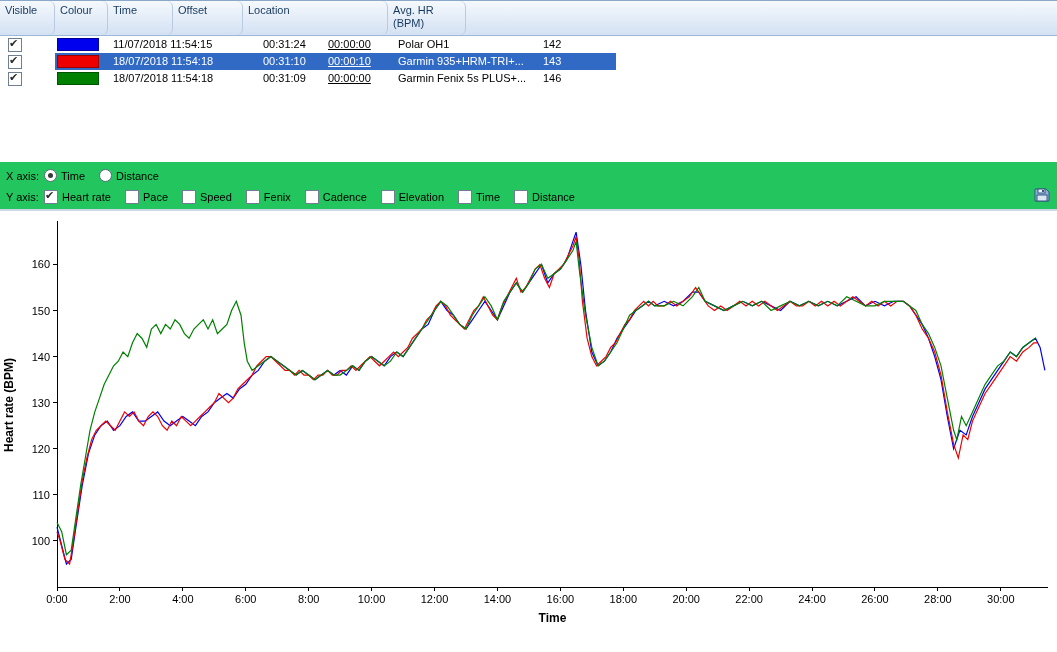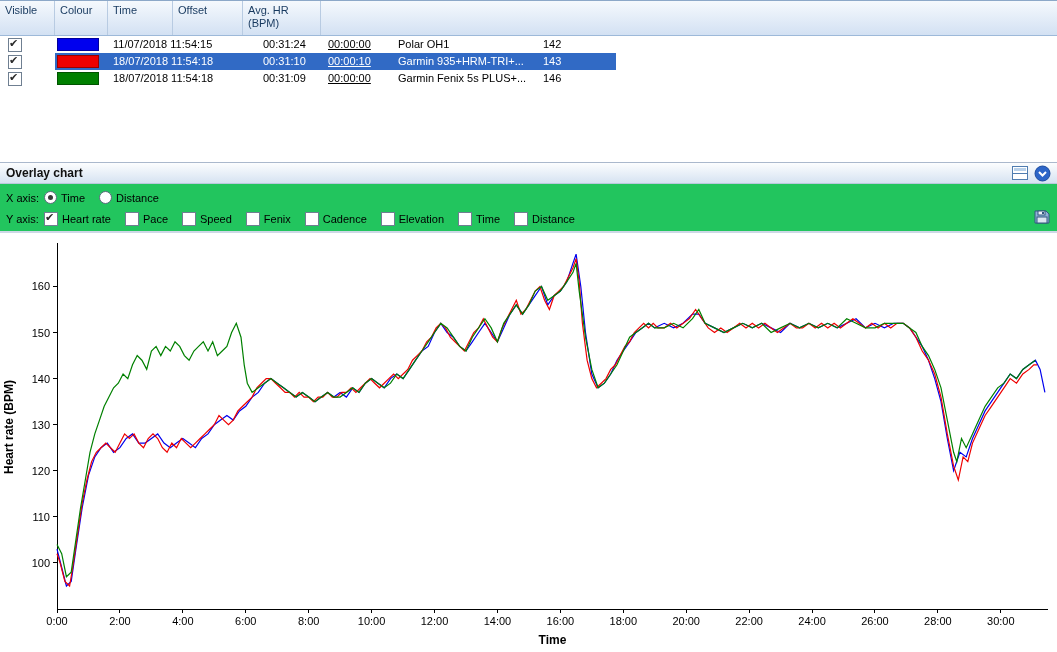--- a/index.html
+++ b/index.html
@@ -4,21 +4,21 @@
 <style>
   html,body{margin:0;padding:0;background:#fff;}
   .app{width:1057px;height:652px;position:relative;overflow:hidden;
        font-family:"Liberation Sans",sans-serif;font-size:11px;color:#000;background:#fff;}
 
   
   .thead{display:flex;height:36px;box-sizing:border-box;
          background:linear-gradient(#f5f9fd,#d3e1f3);
          border-top:1px solid #8ca8c8;border-bottom:1px solid #9db9d9;}
   .th{box-sizing:border-box;padding:3px 5px;border-right:1px solid #b8cbe2;
-      color:#17395f;display:flex;align-items:flex-start;overflow:hidden;white-space:nowrap;}
+      color:#17395f;display:flex;align-items:flex-start;overflow:hidden;white-space:nowrap;border-radius:6px;}
   .th-visible{width:55px;}
   .th-colour{width:53px;}
   .th-start{width:150px;}
   .th-time{width:65px;}
   .th-offset{width:70px;text-align:center;}
   .th-location{width:145px;}
   .th-avghr{width:78px;white-space:pre-line;line-height:13px;}
   .th-fill{flex:1;border-right:none;}
 
   .trow{display:flex;height:17px;align-items:center;}
@@ -70,20 +70,21 @@
 <body>
 
 <div class="app">
 
   <div>
     <div class="thead">
       <div class="th th-visible">Visible</div>
       <div class="th th-colour">Colour</div>
       <div class="th th-time">Time</div>
       <div class="th th-offset">Offset</div>
+      <div class="th th-location">Location</div>
       <div class="th th-avghr">Avg. HR
 (BPM)</div>
       <div class="th th-fill"></div>
     </div>
 
     <div class="trow">
       <div class="td td-visible">
         <span class="cb">
             <span class="mark">✔</span>
           </span>
@@ -126,36 +127,20 @@
       <div class="td td-start sel">18/07/2018 11:54:18</div>
       <div class="td td-time sel">00:31:09</div>
       <div class="td td-offset sel">00:00:00</div>
       <div class="td td-location sel">Garmin Fenix 5s PLUS+...</div>
       <div class="td td-avghr sel">146</div>
     </div>
 
     <div class="tfill"></div>
   </div>
 
-  <div class="panel-h">
-    <div class="panel-title">Overlay chart</div>
-    <div class="ph-btn">
-      <svg width="16" height="14">
-        <rect x="0.5" y="0.5" width="15" height="13" fill="#ffffff" stroke="#4f7cb0"></rect>
-        <rect x="2" y="2" width="12" height="3" fill="#b9d1ea"></rect>
-        <line x1="1" y1="7.5" x2="15" y2="7.5" stroke="#4f7cb0"></line>
-      </svg>
-    </div>
-    <div class="ph-btn">
-      <svg width="17" height="17">
-        <circle cx="8.5" cy="8.5" r="7.5" fill="#2c65c8" stroke="#1b4a9e"></circle>
-        <path d="M5 7 L8.5 10.5 L12 7" stroke="#ffffff" stroke-width="2" fill="none"></path>
-      </svg>
-    </div>
-  </div>
 
   <div class="controls">
     <div class="ctl-row">
       <span class="ctl-label">X axis:</span>
       <span class="opt">
         <span class="radio selected"></span>
         <span class="txt">Time</span>
       </span>
       <span class="opt">
         <span class="radio"></span>

